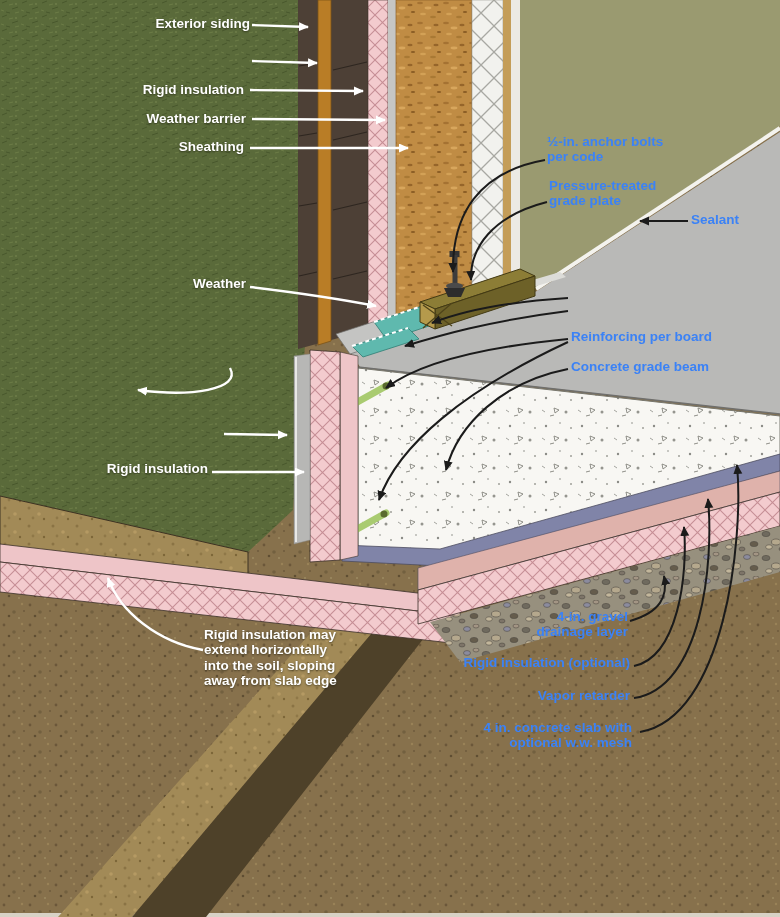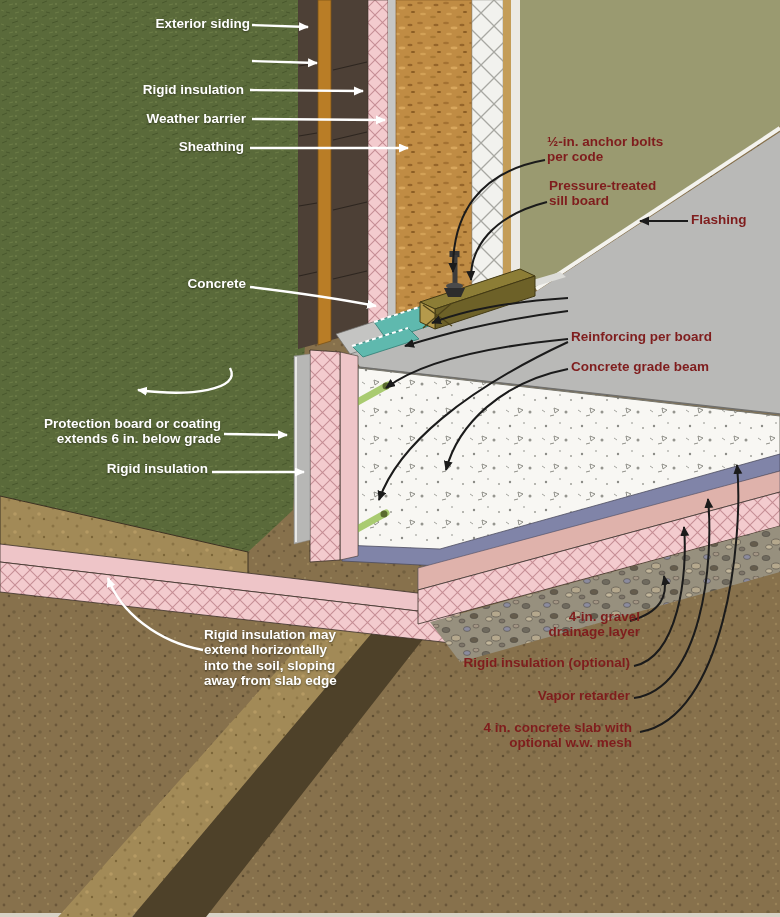--- a/index.html
+++ b/index.html
@@ -1,20 +1,20 @@
 <!DOCTYPE html>
 <html><head>
 <meta charset="utf-8">
 <style>
   html,body{margin:0;padding:0;background:#fff;}
   #fig{position:relative;width:780px;height:917px;overflow:hidden;font-family:"Liberation Sans",sans-serif;}
   #fig svg{position:absolute;left:0;top:0;}
   .lbl{position:absolute;font:700 13.5px/1.13 "Liberation Sans",sans-serif;white-space:pre-line;pointer-events:none;}
   .lbl.w{color:#fff;text-shadow:0 1px 2px rgba(25,25,12,.6);}
-  .lbl.b{color:#7f1d1d;}
+  .lbl.b{color:#3b82f6;}
   .r{text-align:right;padding-left:16px;}
 </style>
 </head>
 <body>
 
 <div id="fig">
 <svg width="780" height="917" viewBox="0 0 780 917">
   <defs>
     <pattern id="pGrass" width="20" height="14" patternUnits="userSpaceOnUse">
       <rect width="20" height="14" fill="#5a6a3a"></rect>
@@ -170,35 +170,33 @@
     <path d="M634,666 C678,657 688,575 684,527" marker-end="url(#mB)"></path>
     <path d="M634,698 C702,688 714,562 708,499" marker-end="url(#mB)"></path>
     <path d="M640,732 C724,718 744,540 737,465" marker-end="url(#mB)"></path>
   </g>
 </svg>
 
 <div class="lbl w r" style="right:530px;top:16px;">Exterior siding</div>
 <div class="lbl w r" style="right:536px;top:82px;">Rigid insulation</div>
 <div class="lbl w r" style="right:534px;top:111px;margin-left:47px;">Weather barrier</div>
 <div class="lbl w r" style="right:536px;top:139px;">Sheathing</div>
-<div class="lbl w r" style="right:534px;top:276px;">Concrete</div>
-<div class="lbl w r" style="right:559px;top:416px;">Protection board or coating
-extends 6 in. below grade</div>
+<div class="lbl w r" style="right:534px;top:276px;">Weather</div>
 <div class="lbl w r" style="right:572px;top:461px;">Rigid insulation</div>
 <div class="lbl w" style="left:204px;top:627px;">Rigid insulation may
 extend horizontally
 into the soil, sloping
 away from slab edge</div>
 
 <div class="lbl b" style="left:547px;top:134px;">½-in. anchor bolts
 per code</div>
 <div class="lbl b" style="left:549px;top:178px;">Pressure-treated
-sill board</div>
-<div class="lbl b" style="left:691px;top:212px;">Flashing</div>
+grade plate</div>
+<div class="lbl b" style="left:691px;top:212px;">Sealant</div>
 <div class="lbl b" style="left:571px;top:329px;">Reinforcing per board</div>
 <div class="lbl b" style="left:571px;top:359px;">Concrete grade beam</div>
-<div class="lbl b r" style="right:140px;top:609px;">4-in. gravel
+<div class="lbl b r" style="right:152px;top:609px;">4-in. gravel
 drainage layer</div>
 <div class="lbl b r" style="right:150px;top:655px;">Rigid insulation (optional)</div>
 <div class="lbl b r" style="right:150px;top:688px;">Vapor retarder</div>
 <div class="lbl b r" style="right:148px;top:720px;text-align:right;">4 in. concrete slab with
 optional w.w. mesh</div>
 </div>
 
 </body></html>

